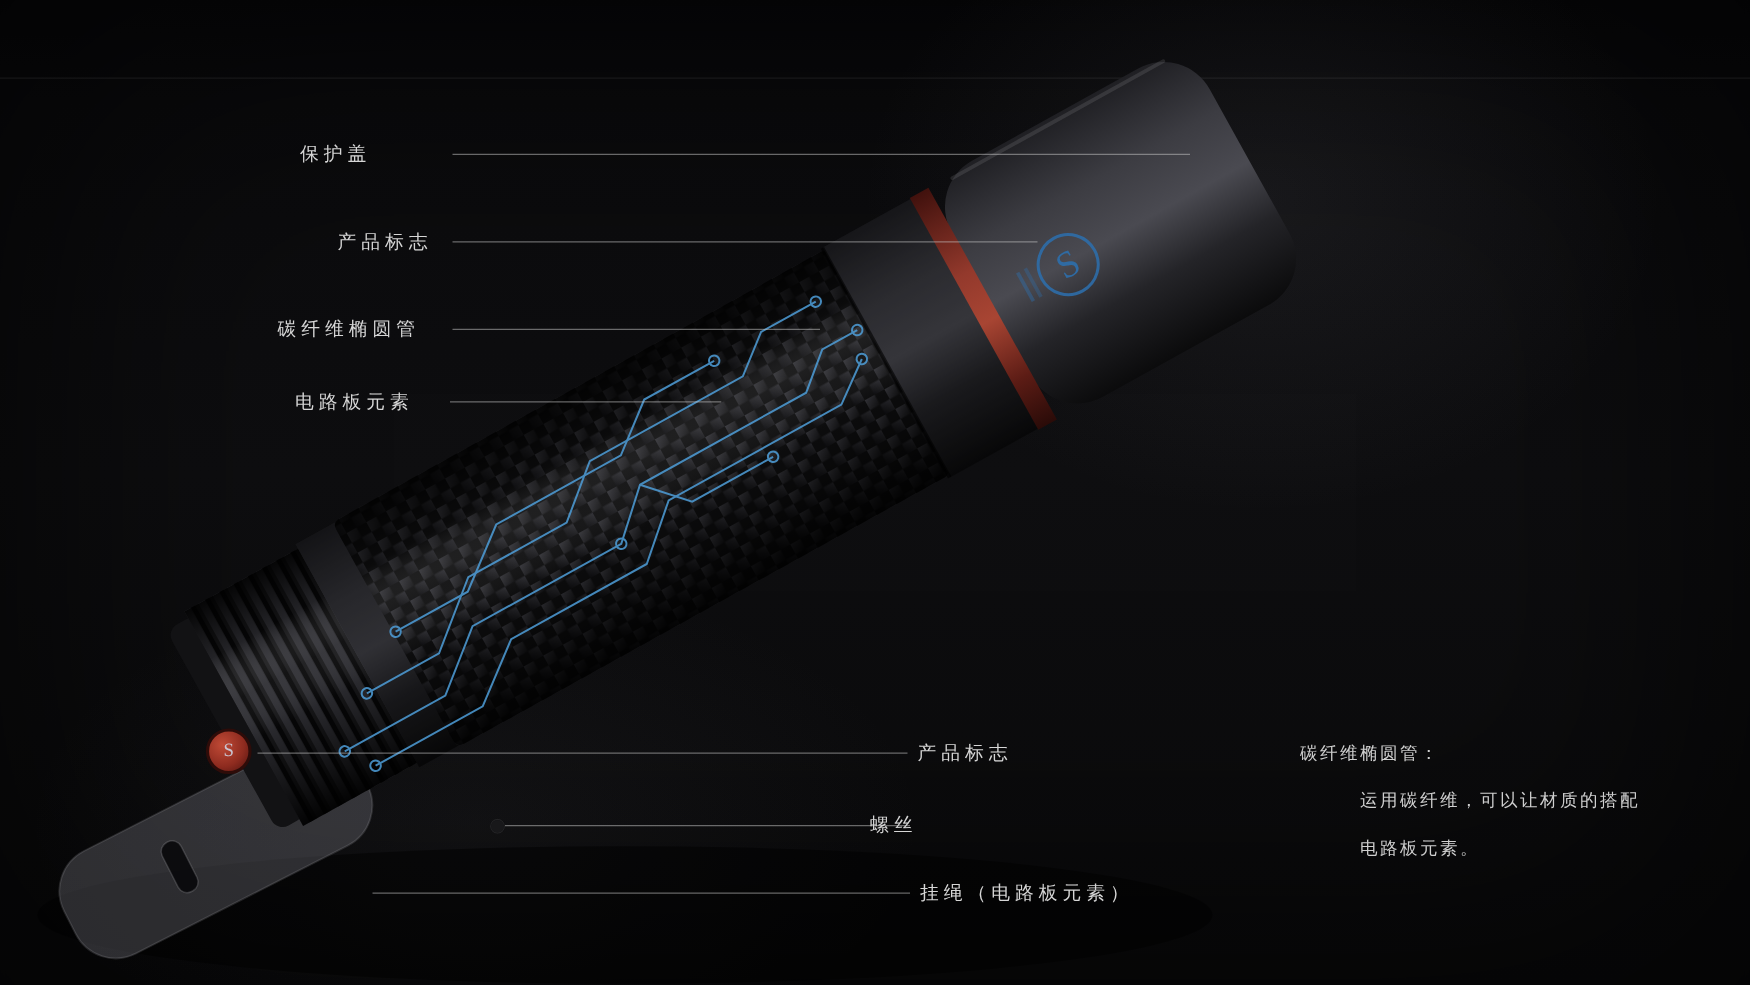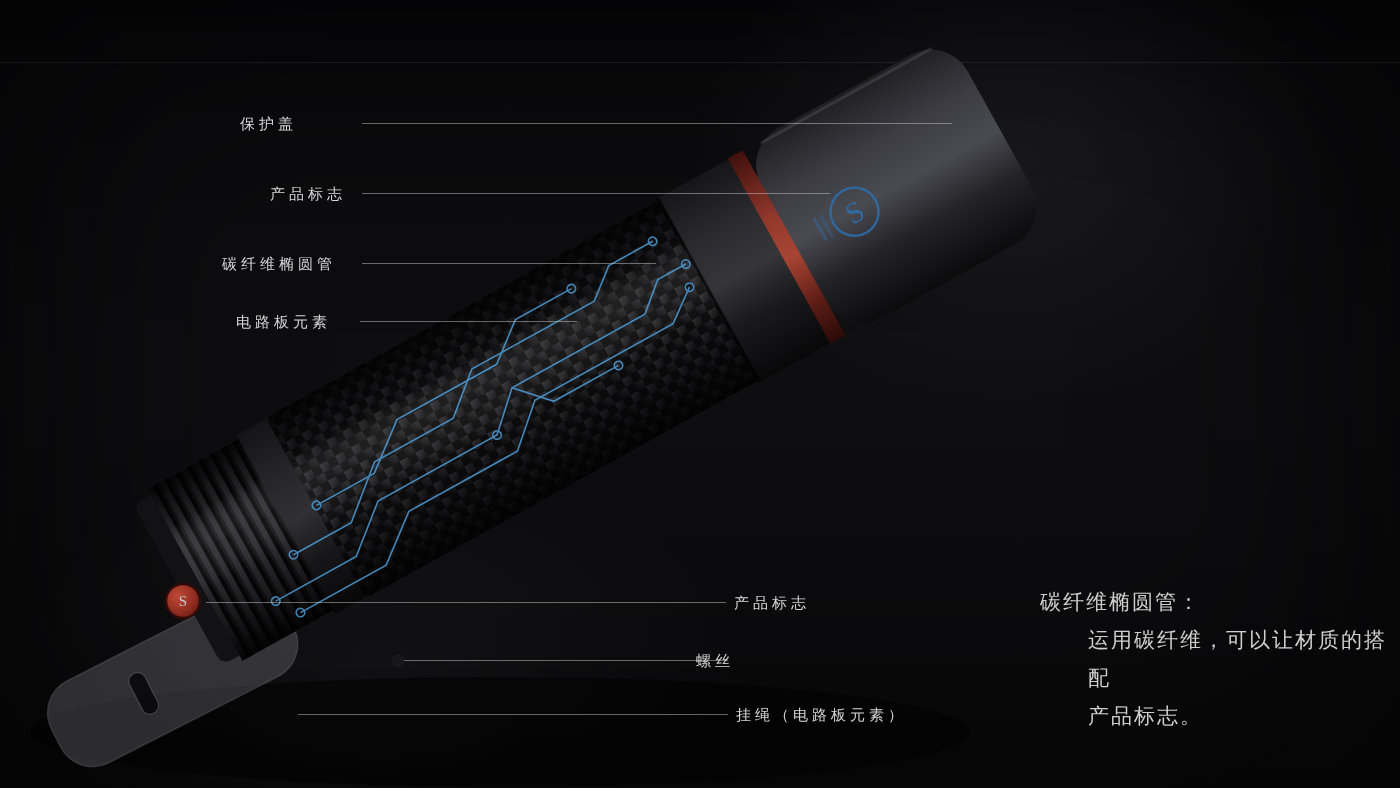--- a/index.html
+++ b/index.html
@@ -9,21 +9,21 @@
          box-shadow:inset 0 0 220px 70px rgba(0,0,0,0.55);}
   .glow{position:absolute;pointer-events:none;}
   .glow-head{left:690px;top:-90px;width:640px;height:500px;
              background:radial-gradient(closest-side,rgba(125,125,135,0.12),rgba(0,0,0,0));}
   .glow-tail{left:20px;top:460px;width:720px;height:400px;
              background:radial-gradient(closest-side,rgba(110,110,120,0.08),rgba(0,0,0,0));}
   .hairline{position:absolute;left:0;width:1400px;height:1px;background:rgba(255,255,255,0.07);}
   .device{position:absolute;left:0;top:0;}
   .callout-label{position:absolute;color:#d6d6d6;font-size:15px;letter-spacing:4px;white-space:nowrap;line-height:16px;}
   .leader{position:absolute;height:1px;background:rgba(200,200,200,0.5);}
-  .note{position:absolute;left:1040px;top:583px;color:#cfcfcf;font-size:21px;letter-spacing:2px;}
+  .note{position:absolute;left:1040px;top:583px;color:#cfcfcf;font-size:14px;letter-spacing:2px;}
   .note .note-title{line-height:38px;}
   .note .note-line{line-height:38px;padding-left:48px;}
 </style>
 </head>
 <body>
 
 <div class="stage">
 
   <div class="glow glow-head"></div>
   <div class="glow glow-tail"></div>
@@ -161,16 +161,16 @@
 
   <div class="leader" style="left:404px;top:660px;width:324px"></div>
   <div class="callout-label" style="left:696px;top:653px">螺丝</div>
 
   <div class="leader" style="left:298px;top:714px;width:430px"></div>
   <div class="callout-label" style="left:736px;top:707px">挂绳（电路板元素）</div>
 
   <div class="note">
     <div class="note-title">碳纤维椭圆管：</div>
     <div class="note-line">运用碳纤维，可以让材质的搭配</div>
-    <div class="note-line">产品标志。</div>
+    <div class="note-line">电路板元素。</div>
   </div>
 
 </div>
 
 </body></html>

